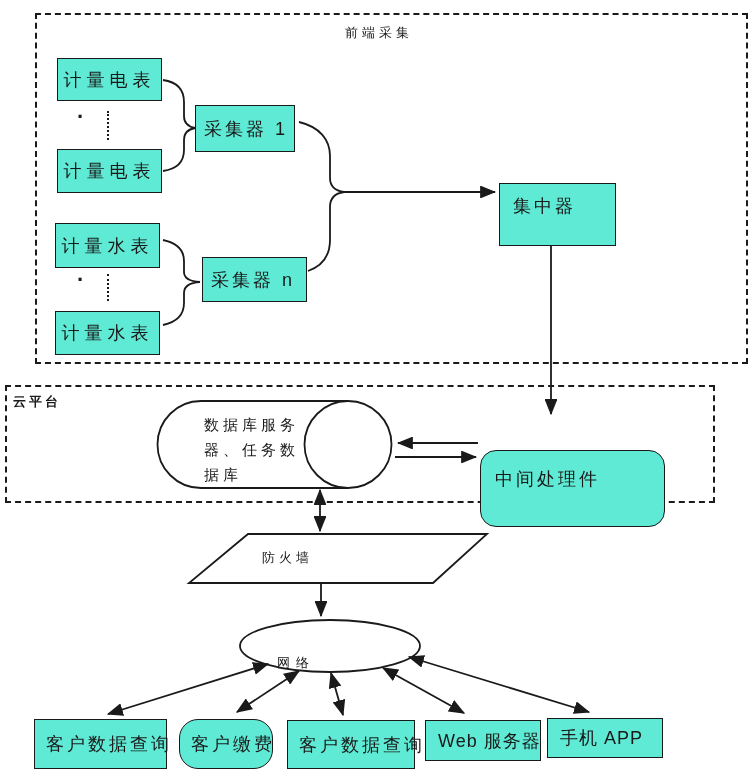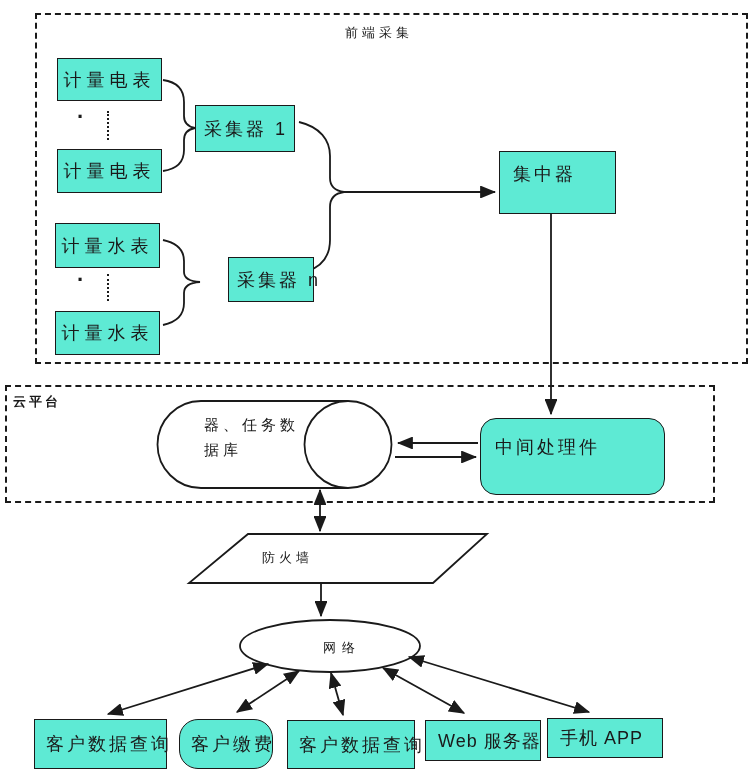--- a/index.html
+++ b/index.html
@@ -10,21 +10,21 @@
     overflow:hidden;
   }
   #shapes { position:absolute; left:0; top:0; width:756px; height:779px; }
   .dashed-box { position:absolute; border:2px dashed var(--line); box-sizing:border-box; background:transparent; }
   .box {
     position:absolute; border:1.6px solid var(--line); background:#5eead4;
     box-sizing:border-box; display:flex; align-items:center;
     font-size:18px; letter-spacing:3px; white-space:nowrap;
   }
   .box.center { justify-content:center; }
-  .box.topleft { align-items:flex-start; }
+  .box.topleft { align-items:flex-start;margin-top:32px; }
   .lbl { position:absolute; font-size:15px; letter-spacing:3px; white-space:nowrap; }
   .title { font-size:13px; letter-spacing:4px; }
   .dotline { position:absolute; width:0; border-left:2px dotted var(--line); }
   .middot { position:absolute; font-size:22px; font-weight:bold; line-height:10px; }
   .cyl-text { position:absolute; left:204px; top:412px; font-size:15px; letter-spacing:4px; line-height:25px; }
   svg { display:block; }
 </style>
 </head>
 <body>
 
@@ -81,39 +81,40 @@
   </div>
 
   <div class="box center" style="left:55px; top:223px; width:105px; height:45px; letter-spacing:5px;">
     <span>计量水表</span>
   </div>
   <div class="middot" style="left:77px; top:275px;">·</div>
   <div class="dotline" style="left:107px; top:274px; height:27px;"></div>
   <div class="box center" style="left:55px; top:311px; width:105px; height:44px; letter-spacing:5px;">
     <span>计量水表</span>
   </div>
-  <div class="box" style="left:202px; top:257px; width:86px; height:45px; padding-left:8px;margin-left:26px;">
+  <div class="box" style="left:202px; top:257px; width:105px; height:45px; padding-left:8px;">
     <span>采集器 n</span>
   </div>
 
   <div class="box topleft" style="left:499px; top:151px; width:117px; height:63px; padding:10px 0 0 13px;">
     <span>集中器</span>
   </div>
 
   <div class="cyl-text">
+    <div>数据库服务</div>
     <div>器、任务数</div>
     <div>据库</div>
   </div>
 
   <div class="box topleft" style="left:480px; top:418px; width:185px; height:77px; border-radius:16px; padding:16px 0 0 14px; border-width:1.8px;">
     <span>中间处理件</span>
   </div>
 
   <div class="lbl title" style="left:262px; top:549px;">防火墙</div>
-  <div class="lbl title" style="left:277px; top:639px; letter-spacing:6px;margin-left:46px;">网络</div>
+  <div class="lbl title" style="left:277px; top:654px; letter-spacing:6px;">网络</div>
 
   <div class="box" style="left:34px; top:719px; width:133px; height:50px; padding-left:11px;">
     <span>客户数据查询</span>
   </div>
   <div class="box" style="left:179px; top:719px; width:94px; height:50px; padding-left:11px;border-radius:19px;">
     <span>客户缴费</span>
   </div>
   <div class="box" style="left:287px; top:720px; width:128px; height:49px; padding-left:11px;">
     <span>客户数据查询</span>
   </div>

